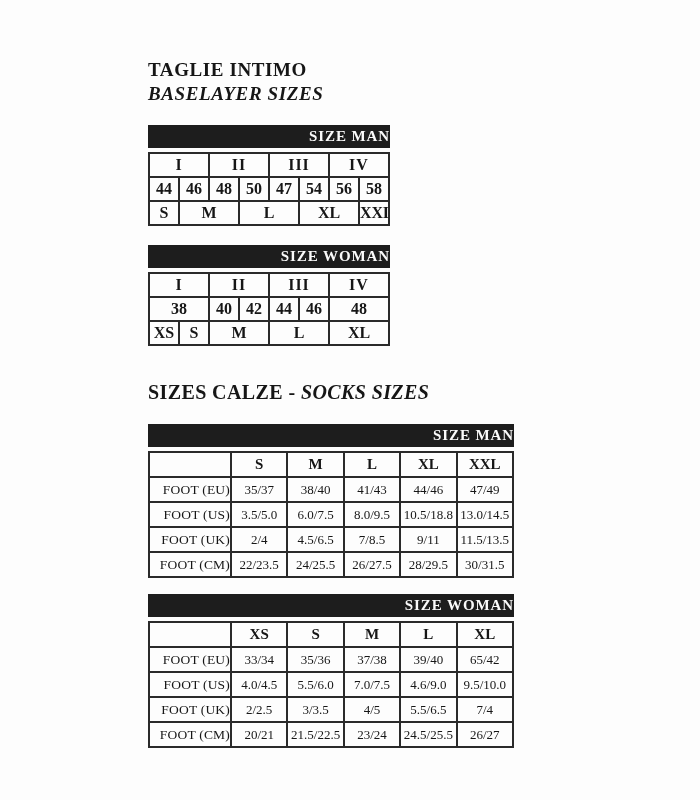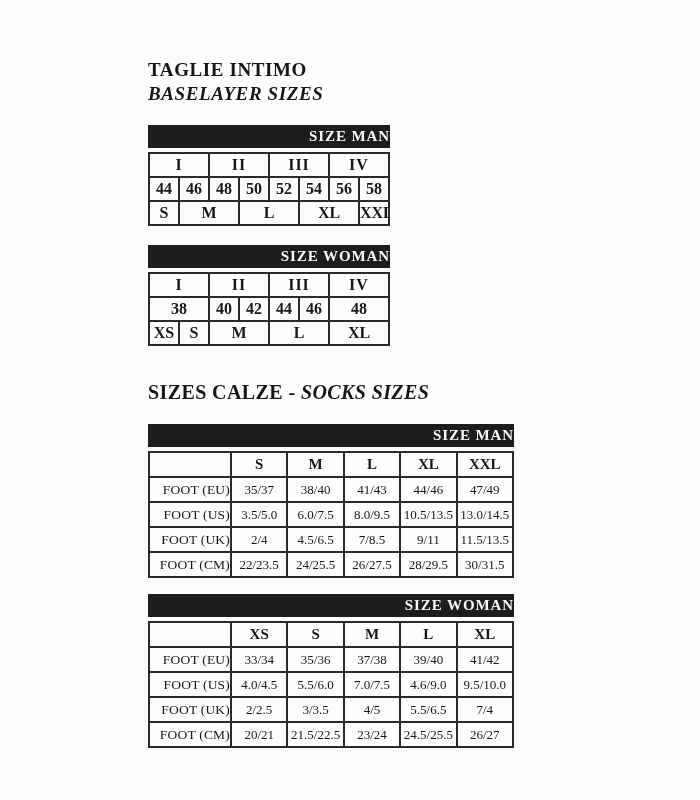--- a/index.html
+++ b/index.html
@@ -65,21 +65,21 @@
         <td colspan="2" class="roman">I</td>
         <td colspan="2" class="roman">II</td>
         <td colspan="2" class="roman">III</td>
         <td colspan="2" class="roman">IV</td>
       </tr>
       <tr>
         <td>44</td>
         <td>46</td>
         <td>48</td>
         <td>50</td>
-        <td>52</td>
+        <td>47</td>
         <td>54</td>
         <td>56</td>
         <td>58</td>
       </tr>
       <tr>
         <td>S</td>
         <td colspan="2">M</td>
         <td colspan="2">L</td>
         <td colspan="2">XL</td>
         <td>XXL</td>
@@ -140,21 +140,21 @@
         <td>38/40</td>
         <td>41/43</td>
         <td>44/46</td>
         <td>47/49</td>
       </tr>
       <tr>
         <td class="rlabel">FOOT (US)</td>
         <td>3.5/5.0</td>
         <td>6.0/7.5</td>
         <td>8.0/9.5</td>
-        <td>10.5/13.5</td>
+        <td>10.5/18.8</td>
         <td>13.0/14.5</td>
       </tr>
       <tr>
         <td class="rlabel">FOOT (UK)</td>
         <td>2/4</td>
         <td>4.5/6.5</td>
         <td>7/8.5</td>
         <td>9/11</td>
         <td>11.5/13.5</td>
       </tr>
@@ -183,21 +183,21 @@
         <th>M</th>
         <th>L</th>
         <th>XL</th>
       </tr>
       <tr>
         <td class="rlabel">FOOT (EU)</td>
         <td>33/34</td>
         <td>35/36</td>
         <td>37/38</td>
         <td>39/40</td>
-        <td>41/42</td>
+        <td>65/42</td>
       </tr>
       <tr>
         <td class="rlabel">FOOT (US)</td>
         <td>4.0/4.5</td>
         <td>5.5/6.0</td>
         <td>7.0/7.5</td>
         <td>4.6/9.0</td>
         <td>9.5/10.0</td>
       </tr>
       <tr>

